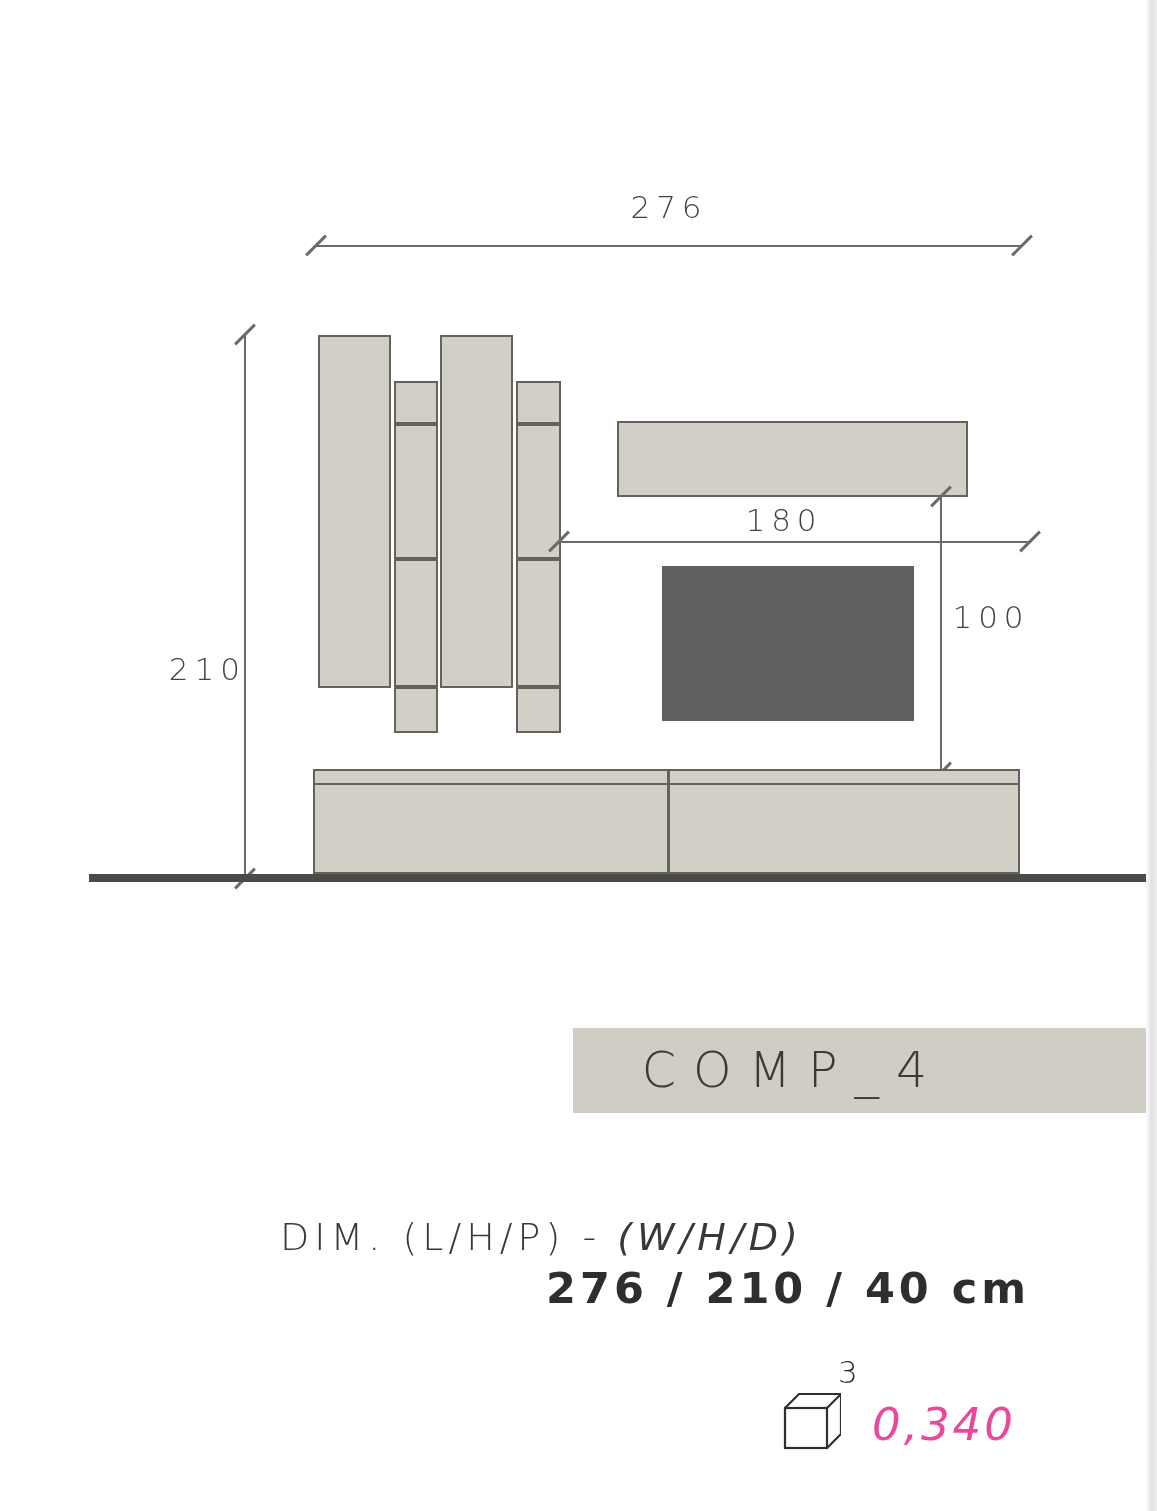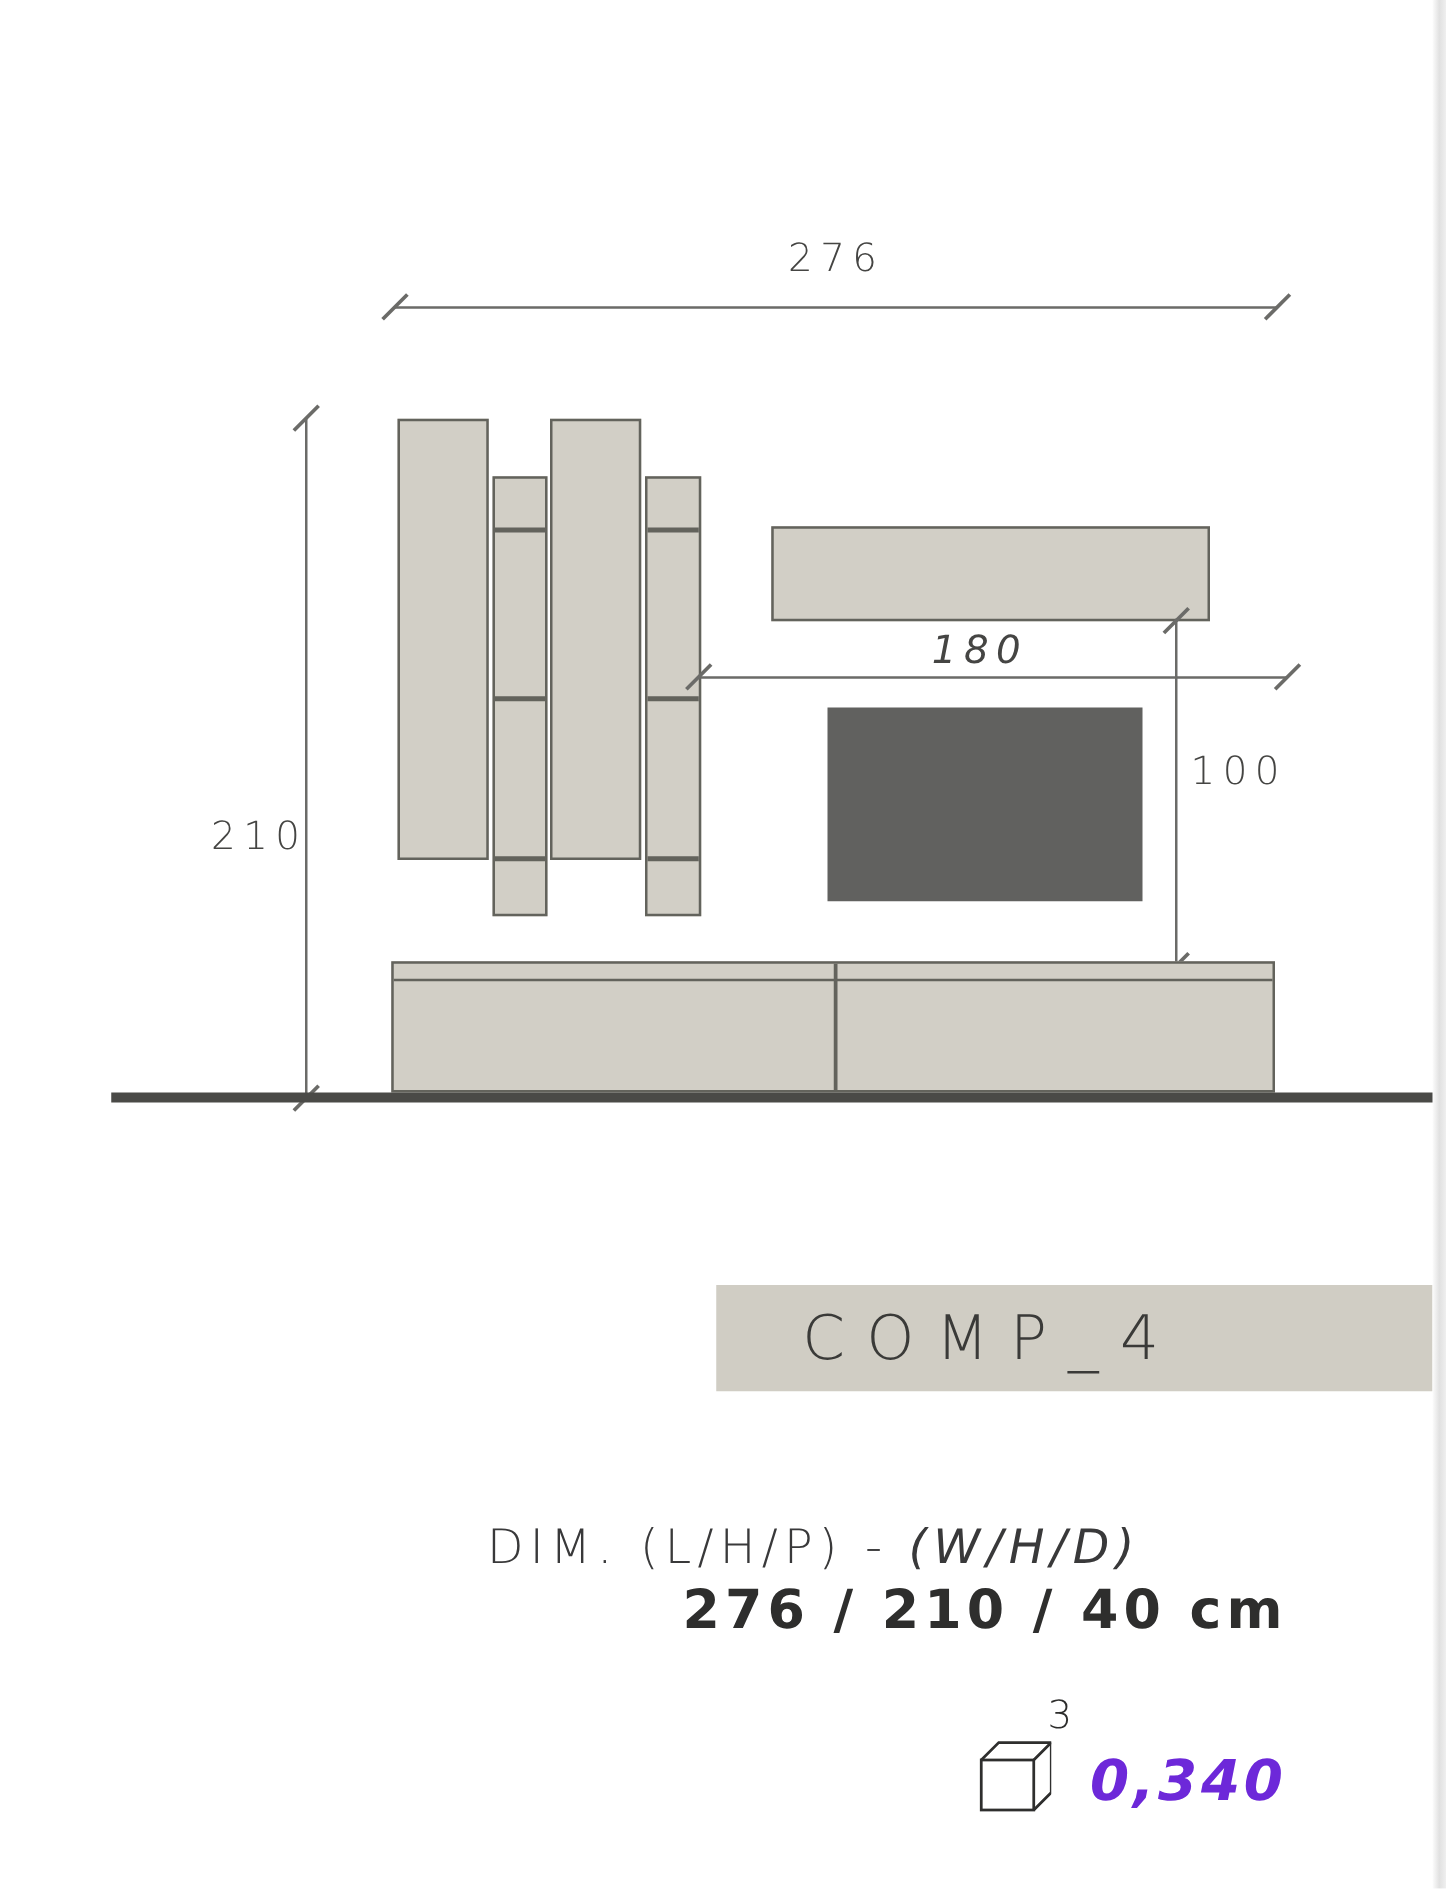--- a/index.html
+++ b/index.html
@@ -59,40 +59,40 @@
   .banner-title{
     position:absolute; left:597px; top:1028px; width:392px; height:104px;
     line-height:85px; text-align:center;
     font-size:49px; font-weight:300; letter-spacing:17px;
     color:var(--banner-text,#3a3a38);
   }
 
   
   .spec-caption{
     position:absolute; left:280px; top:1212px; width:742px;
-    text-align:center; font-size:38px; font-weight:300; letter-spacing:5px;
+    text-align:left; font-size:38px; font-weight:300; letter-spacing:5px;
     color:var(--spec-text,#39393a); line-height:50px; white-space:nowrap;
   }
   .spec-caption .alt{ font-style:italic; margin-left:16px; }
   .spec-values{
     position:absolute; left:280px; top:1262px; width:750px;
     text-align:right; font-size:43px; font-weight:700; letter-spacing:4px;
     color:#2e2e2d; line-height:52px; white-space:nowrap;
   }
 
   
   .cube-wrap{ position:absolute; left:783px; top:1390px; width:58px; height:62px; }
   .vol-exp{
     position:absolute; left:838px; top:1354px;
     font-size:31px; font-weight:300; color:#2d2d2c;
   }
   .vol-value{
     position:absolute; left:872px; top:1398px;
-    font-size:45px; font-weight:700; font-style:italic; letter-spacing:3px;
-    color:#6d28d9; white-space:nowrap;
+    font-size:45px; font-weight:400; font-style:italic; letter-spacing:3px;
+    color:#ec4899; white-space:nowrap;
   }
 </style>
 </head>
 <body>
 
 <div class="sheet">
 
   <div class="dim-label center" style="left:519px; top:190px; width:300px;">276</div>
   <div class="dim-line" style="left:316px; top:245px; width:706px; height:2px;"></div>
   <div class="tick" style="left:302px; top:244px;"></div>
@@ -114,21 +114,21 @@
   <div class="panel" style="left:440px; top:335px; width:73px; height:353px;"></div>
 
   <div class="panel" style="left:516px; top:381px; width:45px; height:352px;">
     <div class="col-div" style="top:39px;"></div>
     <div class="col-div" style="top:174px;"></div>
     <div class="col-div" style="top:302px;"></div>
   </div>
 
   <div class="panel" style="left:617px; top:421px; width:351px; height:76px;"></div>
 
-  <div class="dim-label center" style="left:684px; top:503px; width:200px;font-style:italic;">180</div>
+  <div class="dim-label center" style="left:684px; top:503px; width:200px;">180</div>
   <div class="dim-line" style="left:559px; top:541px; width:471px; height:2px;"></div>
   <div class="tick" style="left:545px; top:540px;"></div>
   <div class="tick" style="left:1016px; top:540px;"></div>
 
   <div class="tv" style="left:662px; top:566px; width:252px; height:155px;"></div>
 
   <div class="dim-label center" style="left:941px; top:600px; width:100px;">100</div>
   <div class="dim-line" style="left:940px; top:495px; width:2px; height:280px;"></div>
   <div class="tick" style="left:927px; top:495px;"></div>
   <div class="tick" style="left:927px; top:771px;"></div>

